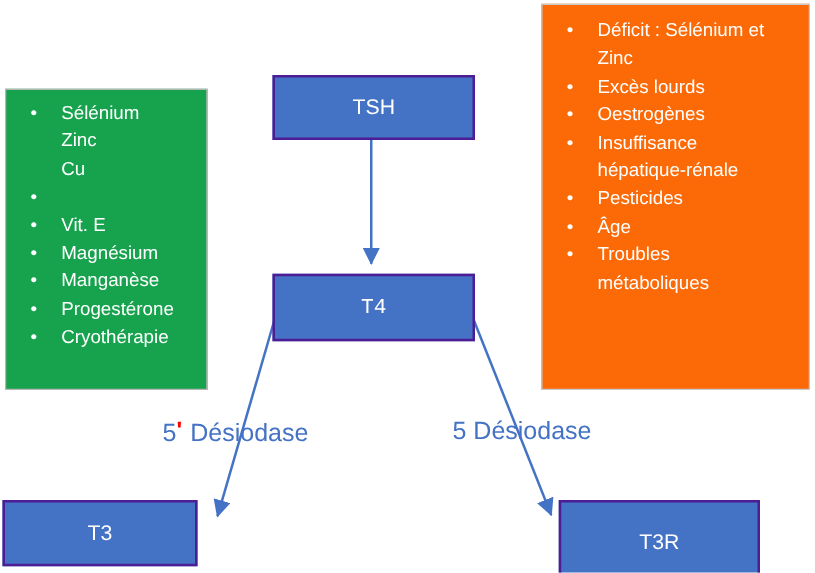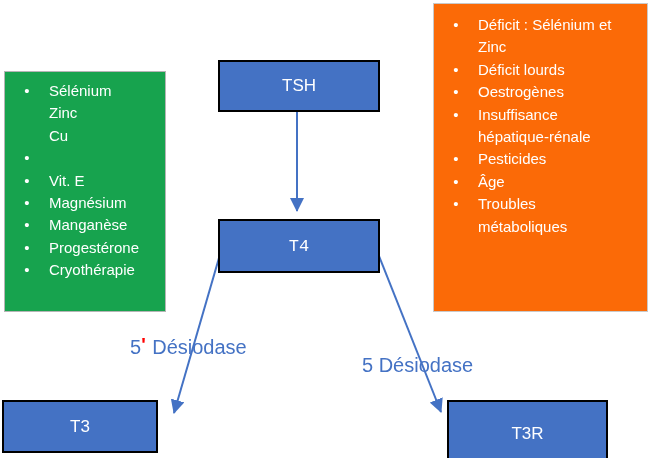--- a/index.html
+++ b/index.html
@@ -15,21 +15,21 @@
     overflow: hidden;
   }
   svg.connectors {
     position: absolute;
     left: 0; top: 0;
     width: 652px; height: 458px;
   }
   .node {
     position: absolute;
     background: #4472C4;
-    border: 2px solid #000000;
+    border: 2px solid #4c1d95;
     color: #ffffff;
     display: flex;
     align-items: center;
     justify-content: center;
     font-size: 17px;
   }
   .node-tsh  { left: 218px; top: 60px;  width: 162px; height: 52px; }
   .node-t4   { left: 218px; top: 219px; width: 162px; height: 54px; font-family: Liberation Mono, monospace; }
   .node-t3   { left: 2px;   top: 400px; width: 156px; height: 53px; }
   .node-t3r  { left: 447px; top: 400px; width: 161px; height: 68px; }
@@ -63,21 +63,21 @@
     white-space: nowrap;
   }
 
   .enzyme-label {
     position: absolute;
     color: #4472C4;
     font-size: 20px;
     white-space: nowrap;
   }
   .enzyme-left  { left: 130px; top: 334px; }
-  .enzyme-right { left: 362px; top: 334px; margin-top: 20px; }
+  .enzyme-right { left: 362px; top: 334px; }
   .prime {
     color: #FF0000;
     font-weight: bold;
     font-size: 19px;
     vertical-align: 3px;
     letter-spacing: 1px;
   }
 </style>
 </head>
 <body>
@@ -154,21 +154,21 @@
         <span class="marker"></span>
         <span class="item-text">Zinc</span>
       </div>
 
       <div class="panel-row">
         <span class="marker"></span>
       </div>
 
       <div class="panel-row">
         <span class="marker">•</span>
-        <span class="item-text">Déficit lourds</span>
+        <span class="item-text">Excès lourds</span>
       </div>
 
       <div class="panel-row">
         <span class="marker">•</span>
         <span class="item-text">Oestrogènes</span>
       </div>
 
       <div class="panel-row">
         <span class="marker">•</span>
         <span class="item-text">Insuffisance</span>

